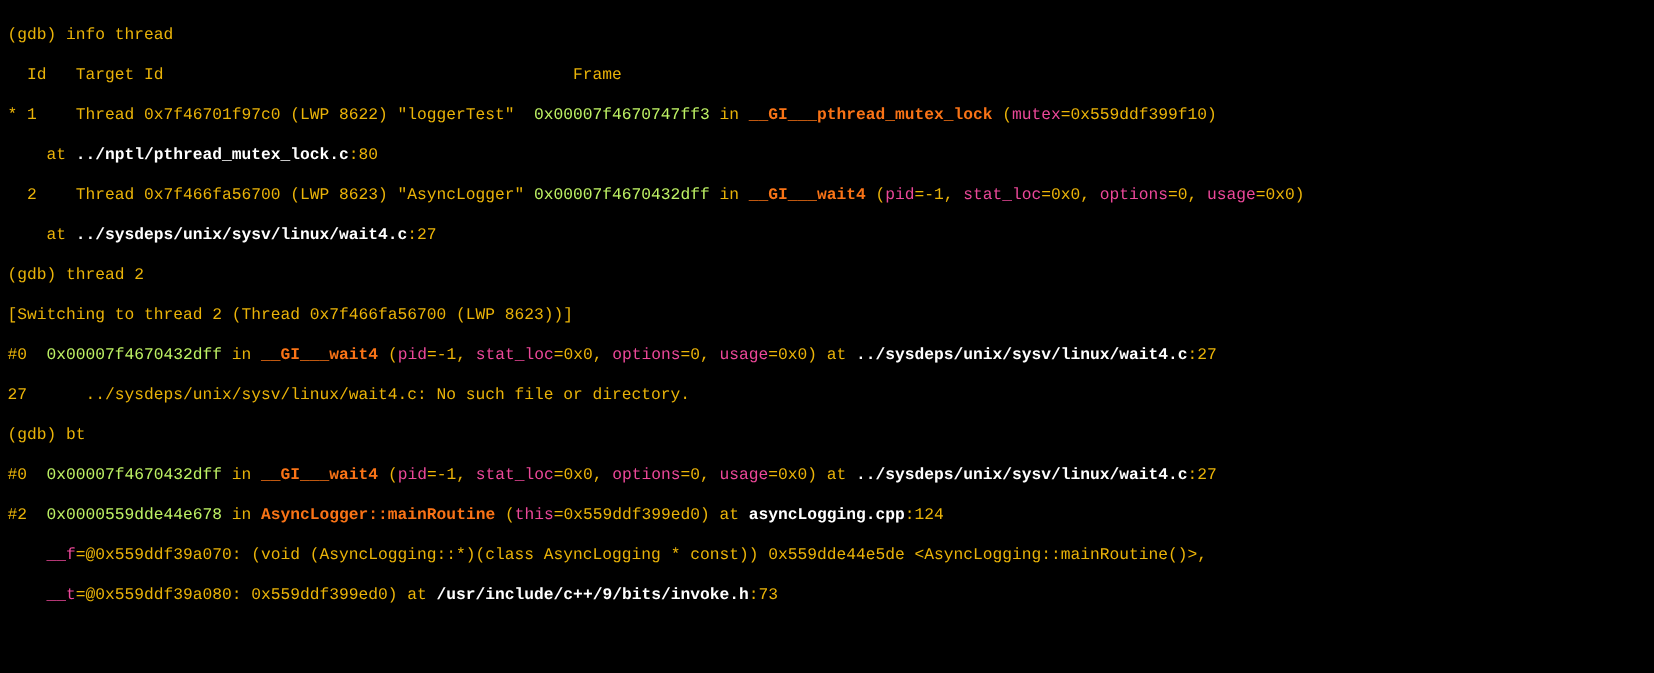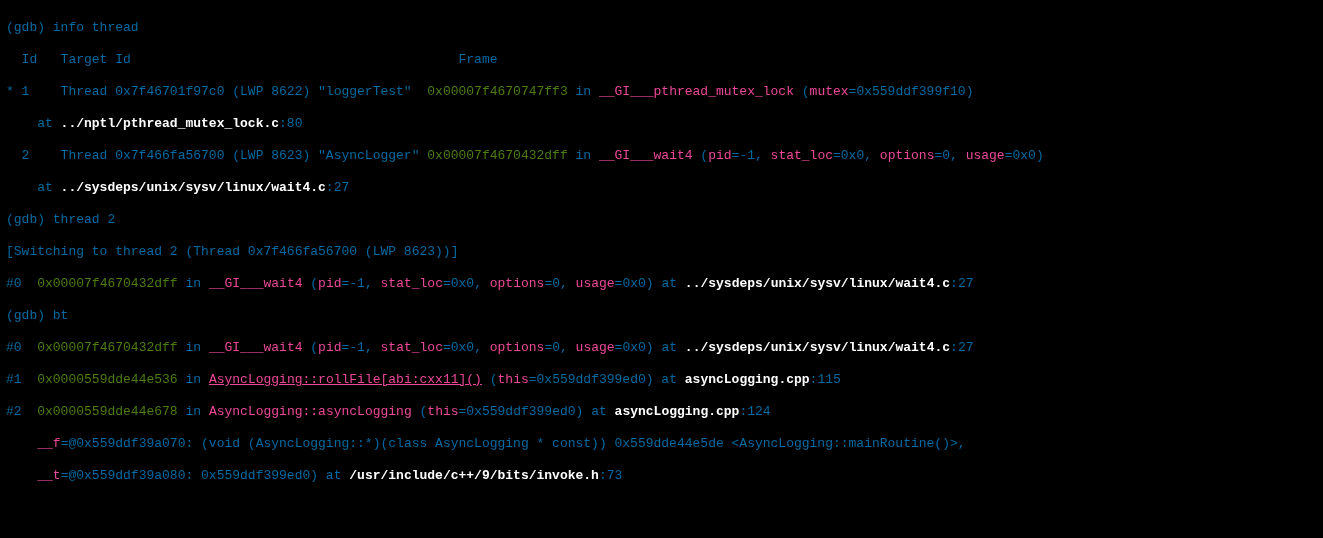--- a/index.html
+++ b/index.html
@@ -1,40 +1,40 @@
 <!DOCTYPE html>
 <html><head>
 <meta charset="utf-8">
 <style>
   html,body{margin:0;padding:0;background:#000;color:#e0e0e0;font-family:Consolas,"Courier New",monospace;font-size:13px;line-height:16px;}
   .term{padding:4px 6px;white-space:pre;width:1323px;height:538px;overflow:hidden;box-sizing:border-box;}
-  .white{color:#0369a1;}
-  .blue{color:#4d7c0f;font-family:Liberation Mono, monospace;}
+  .white{color:#eab308;}
+  .blue{color:#bef264;font-family:Liberation Mono, monospace;}
   .green{color:#ffffff;font-weight:bold;}
   .cyan{color:#ec4899;}
-  .yellow{color:#ec4899;}
+  .yellow{color:#f97316;font-weight:bold;}
   .u{text-decoration:underline;}
   span{white-space:pre;}
 </style>
 </head>
 <body>
 <div class="term">
 <div><span class="white">(gdb) info thread</span></div>
 <div><span class="white">  Id   Target Id                                          Frame</span></div>
 <div><span class="white">* 1    Thread 0x7f46701f97c0 (LWP 8622) "loggerTest"  </span><span class="blue">0x00007f4670747ff3</span><span class="white"> in </span><span class="yellow">__GI___pthread_mutex_lock</span><span class="white"> (</span><span class="cyan">mutex</span><span class="white">=0x559ddf399f10)</span></div>
 <div><span class="white">    at </span><span class="green">../nptl/pthread_mutex_lock.c</span><span class="white">:80</span></div>
 <div><span class="white">  2    Thread 0x7f466fa56700 (LWP 8623) "AsyncLogger" </span><span class="blue">0x00007f4670432dff</span><span class="white"> in </span><span class="yellow">__GI___wait4</span><span class="white"> (</span><span class="cyan">pid</span><span class="white">=-1, </span><span class="cyan">stat_loc</span><span class="white">=0x0, </span><span class="cyan">options</span><span class="white">=0, </span><span class="cyan">usage</span><span class="white">=0x0)</span></div>
 <div><span class="white">    at </span><span class="green">../sysdeps/unix/sysv/linux/wait4.c</span><span class="white">:27</span></div>
 <div><span class="white">(gdb) thread 2</span></div>
 <div><span class="white">[Switching to thread 2 (Thread 0x7f466fa56700 (LWP 8623))]</span></div>
 <div><span class="white">#0  </span><span class="blue">0x00007f4670432dff</span><span class="white"> in </span><span class="yellow">__GI___wait4</span><span class="white"> (</span><span class="cyan">pid</span><span class="white">=-1, </span><span class="cyan">stat_loc</span><span class="white">=0x0, </span><span class="cyan">options</span><span class="white">=0, </span><span class="cyan">usage</span><span class="white">=0x0) at </span><span class="green">../sysdeps/unix/sysv/linux/wait4.c</span><span class="white">:27</span></div>
+<div><span class="white">27      ../sysdeps/unix/sysv/linux/wait4.c: No such file or directory.</span></div>
 <div><span class="white">(gdb) bt</span></div>
 <div><span class="white">#0  </span><span class="blue">0x00007f4670432dff</span><span class="white"> in </span><span class="yellow">__GI___wait4</span><span class="white"> (</span><span class="cyan">pid</span><span class="white">=-1, </span><span class="cyan">stat_loc</span><span class="white">=0x0, </span><span class="cyan">options</span><span class="white">=0, </span><span class="cyan">usage</span><span class="white">=0x0) at </span><span class="green">../sysdeps/unix/sysv/linux/wait4.c</span><span class="white">:27</span></div>
-<div><span class="white">#1  </span><span class="blue">0x0000559dde44e536</span><span class="white"> in </span><span class="yellow u">AsyncLogging::rollFile[abi:cxx11]()</span><span class="white"> (</span><span class="cyan">this</span><span class="white">=0x559ddf399ed0) at </span><span class="green">asyncLogging.cpp</span><span class="white">:115</span></div>
-<div><span class="white">#2  </span><span class="blue">0x0000559dde44e678</span><span class="white"> in </span><span class="yellow">AsyncLogging::asyncLogging</span><span class="white"> (</span><span class="cyan">this</span><span class="white">=0x559ddf399ed0) at </span><span class="green">asyncLogging.cpp</span><span class="white">:124</span></div>
+<div><span class="white">#2  </span><span class="blue">0x0000559dde44e678</span><span class="white"> in </span><span class="yellow">AsyncLogger::mainRoutine</span><span class="white"> (</span><span class="cyan">this</span><span class="white">=0x559ddf399ed0) at </span><span class="green">asyncLogging.cpp</span><span class="white">:124</span></div>
 <div><span class="white">    </span><span class="cyan">__f</span><span class="white">=@0x559ddf39a070: (void (AsyncLogging::*)(class AsyncLogging * const)) 0x559dde44e5de &lt;AsyncLogging::mainRoutine()&gt;,</span></div>
 <div><span class="white">    </span><span class="cyan">__t</span><span class="white">=@0x559ddf39a080: 0x559ddf399ed0) at </span><span class="green">/usr/include/c++/9/bits/invoke.h</span><span class="white">:73</span></div>
 
 
 
 
 
 
 
 

